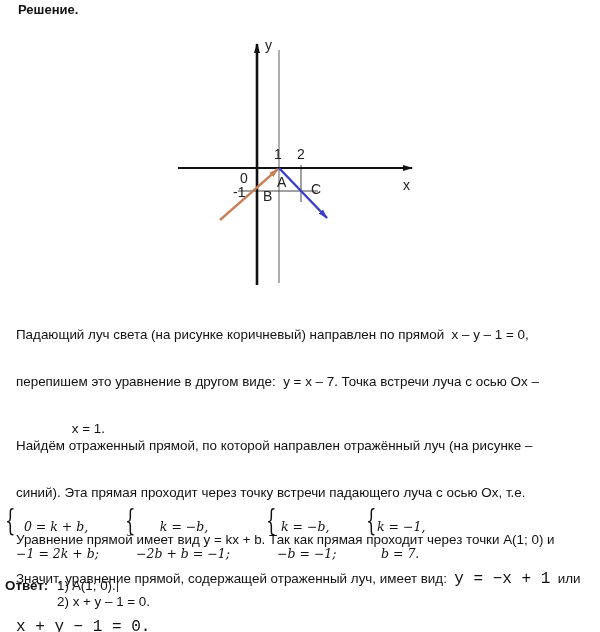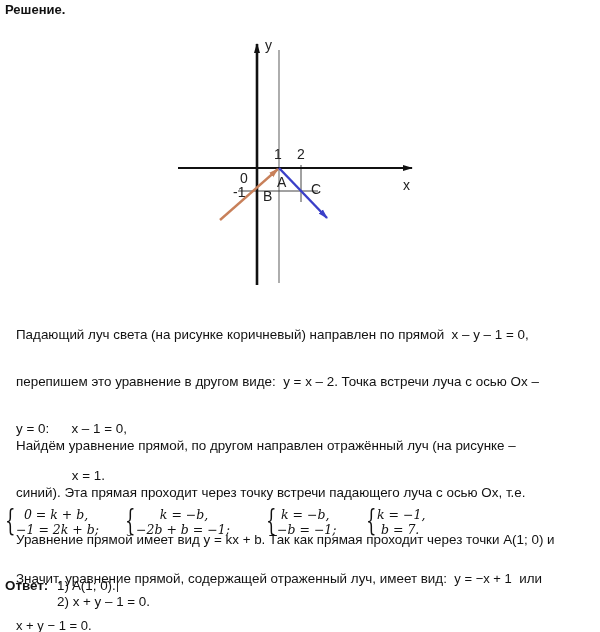--- a/index.html
+++ b/index.html
@@ -1,43 +1,43 @@
 <!DOCTYPE html>
 <html><head>
 <meta charset="utf-8">
 <style>
   html, body { margin: 0; padding: 0; background: #ffffff; }
   body {
     width: 600px; height: 632px; position: relative; overflow: hidden;
     font-family: "Liberation Sans", sans-serif; color: #111;
   }
   .title {
-    position: absolute; left: 5px; top: 2px;
+    position: absolute; left: 18px; top: 2px;
     font-weight: bold; font-size: 13px;
   }
   .figure { position: absolute; left: 0; top: 0; width: 600px; height: 290px; }
   .figure svg { position: absolute; left: 0; top: 0; }
   .lbl {
     position: absolute; font-size: 14px; line-height: 14px; color: #222;
   }
   .text-block {
     position: absolute; left: 16px; font-size: 13.4px; line-height: 15.6px;
     white-space: pre;
   }
   .sys {
     position: absolute; font-family: "DejaVu Serif", serif; font-style: italic;
     font-size: 12.5px; line-height: 15px;
   }
   .sys .brace {
     position: absolute; left: 0; top: -2px; font-style: normal;
     font-size: 30px; line-height: 30px; font-family: "DejaVu Serif", serif;
     transform: scaleX(0.55); transform-origin: left top;
   }
-  .sys .row { display: block; white-space: pre; padding-left: 11px; }
-  .mathinline { font-family: Liberation Sans, sans-serif; font-size: 13px; }
+  .sys .row { display: block; white-space: pre; padding-left: 11px; margin-top: 12px; }
+  .mathinline { font-family: Liberation Mono, monospace; font-size: 16px; }
   .answer {
     position: absolute; left: 5px; top: 578px; font-size: 13.4px; line-height: 16px;
   }
   .answer .ans-label { font-weight: bold; display: inline-block; width: 52px; }
   .answer .ans-line { white-space: pre; }
   .cursor { display: inline-block; width: 1px; height: 13px; background: #222; vertical-align: -2px; margin-left: 1px; }
 </style>
 </head>
 <body>
 
@@ -77,27 +77,26 @@
   <div class="lbl" style="left:297px; top:147px;">2</div>
   <div class="lbl" style="left:240px; top:171px;">0</div>
   <div class="lbl" style="left:233px; top:185px;">-1</div>
   <div class="lbl" style="left:277px; top:175px;">A</div>
   <div class="lbl" style="left:263px; top:189px;">B</div>
   <div class="lbl" style="left:311px; top:182px;">C</div>
 </div>
 
 <div class="text-block" style="top:296px;">
   <div>Падающий луч света (на рисунке коричневый) направлен по прямой  x – y – 1 = 0,</div>
-  <div>перепишем это уравнение в другом виде:  y = x – 2. Точка встречи луча с осью Ox –</div>
-  <div>y = 0:      x – 1 = 0,</div>
+  <div>перепишем это уравнение в другом виде:  y = x – 7. Точка встречи луча с осью Ox –</div>
   <div>               x = 1.</div>
 </div>
 
 <div class="text-block" style="top:407px;">
-  <div>Найдём уравнение прямой, по другом направлен отражённый луч (на рисунке –</div>
+  <div>Найдём отраженный прямой, по которой направлен отражённый луч (на рисунке –</div>
   <div>синий). Эта прямая проходит через точку встречи падающего луча с осью Ox, т.е.</div>
   <div>Уравнение прямой имеет вид y = kx + b. Так как прямая проходит через точки A(1; 0) и</div>
   
 </div>
 
 <div class="sys" style="left:5px; top:507px;">
   <span class="brace">{</span>
   <span class="row">  0 = k + b,</span>
   <span class="row">−1 = 2k + b;</span>
 </div>

